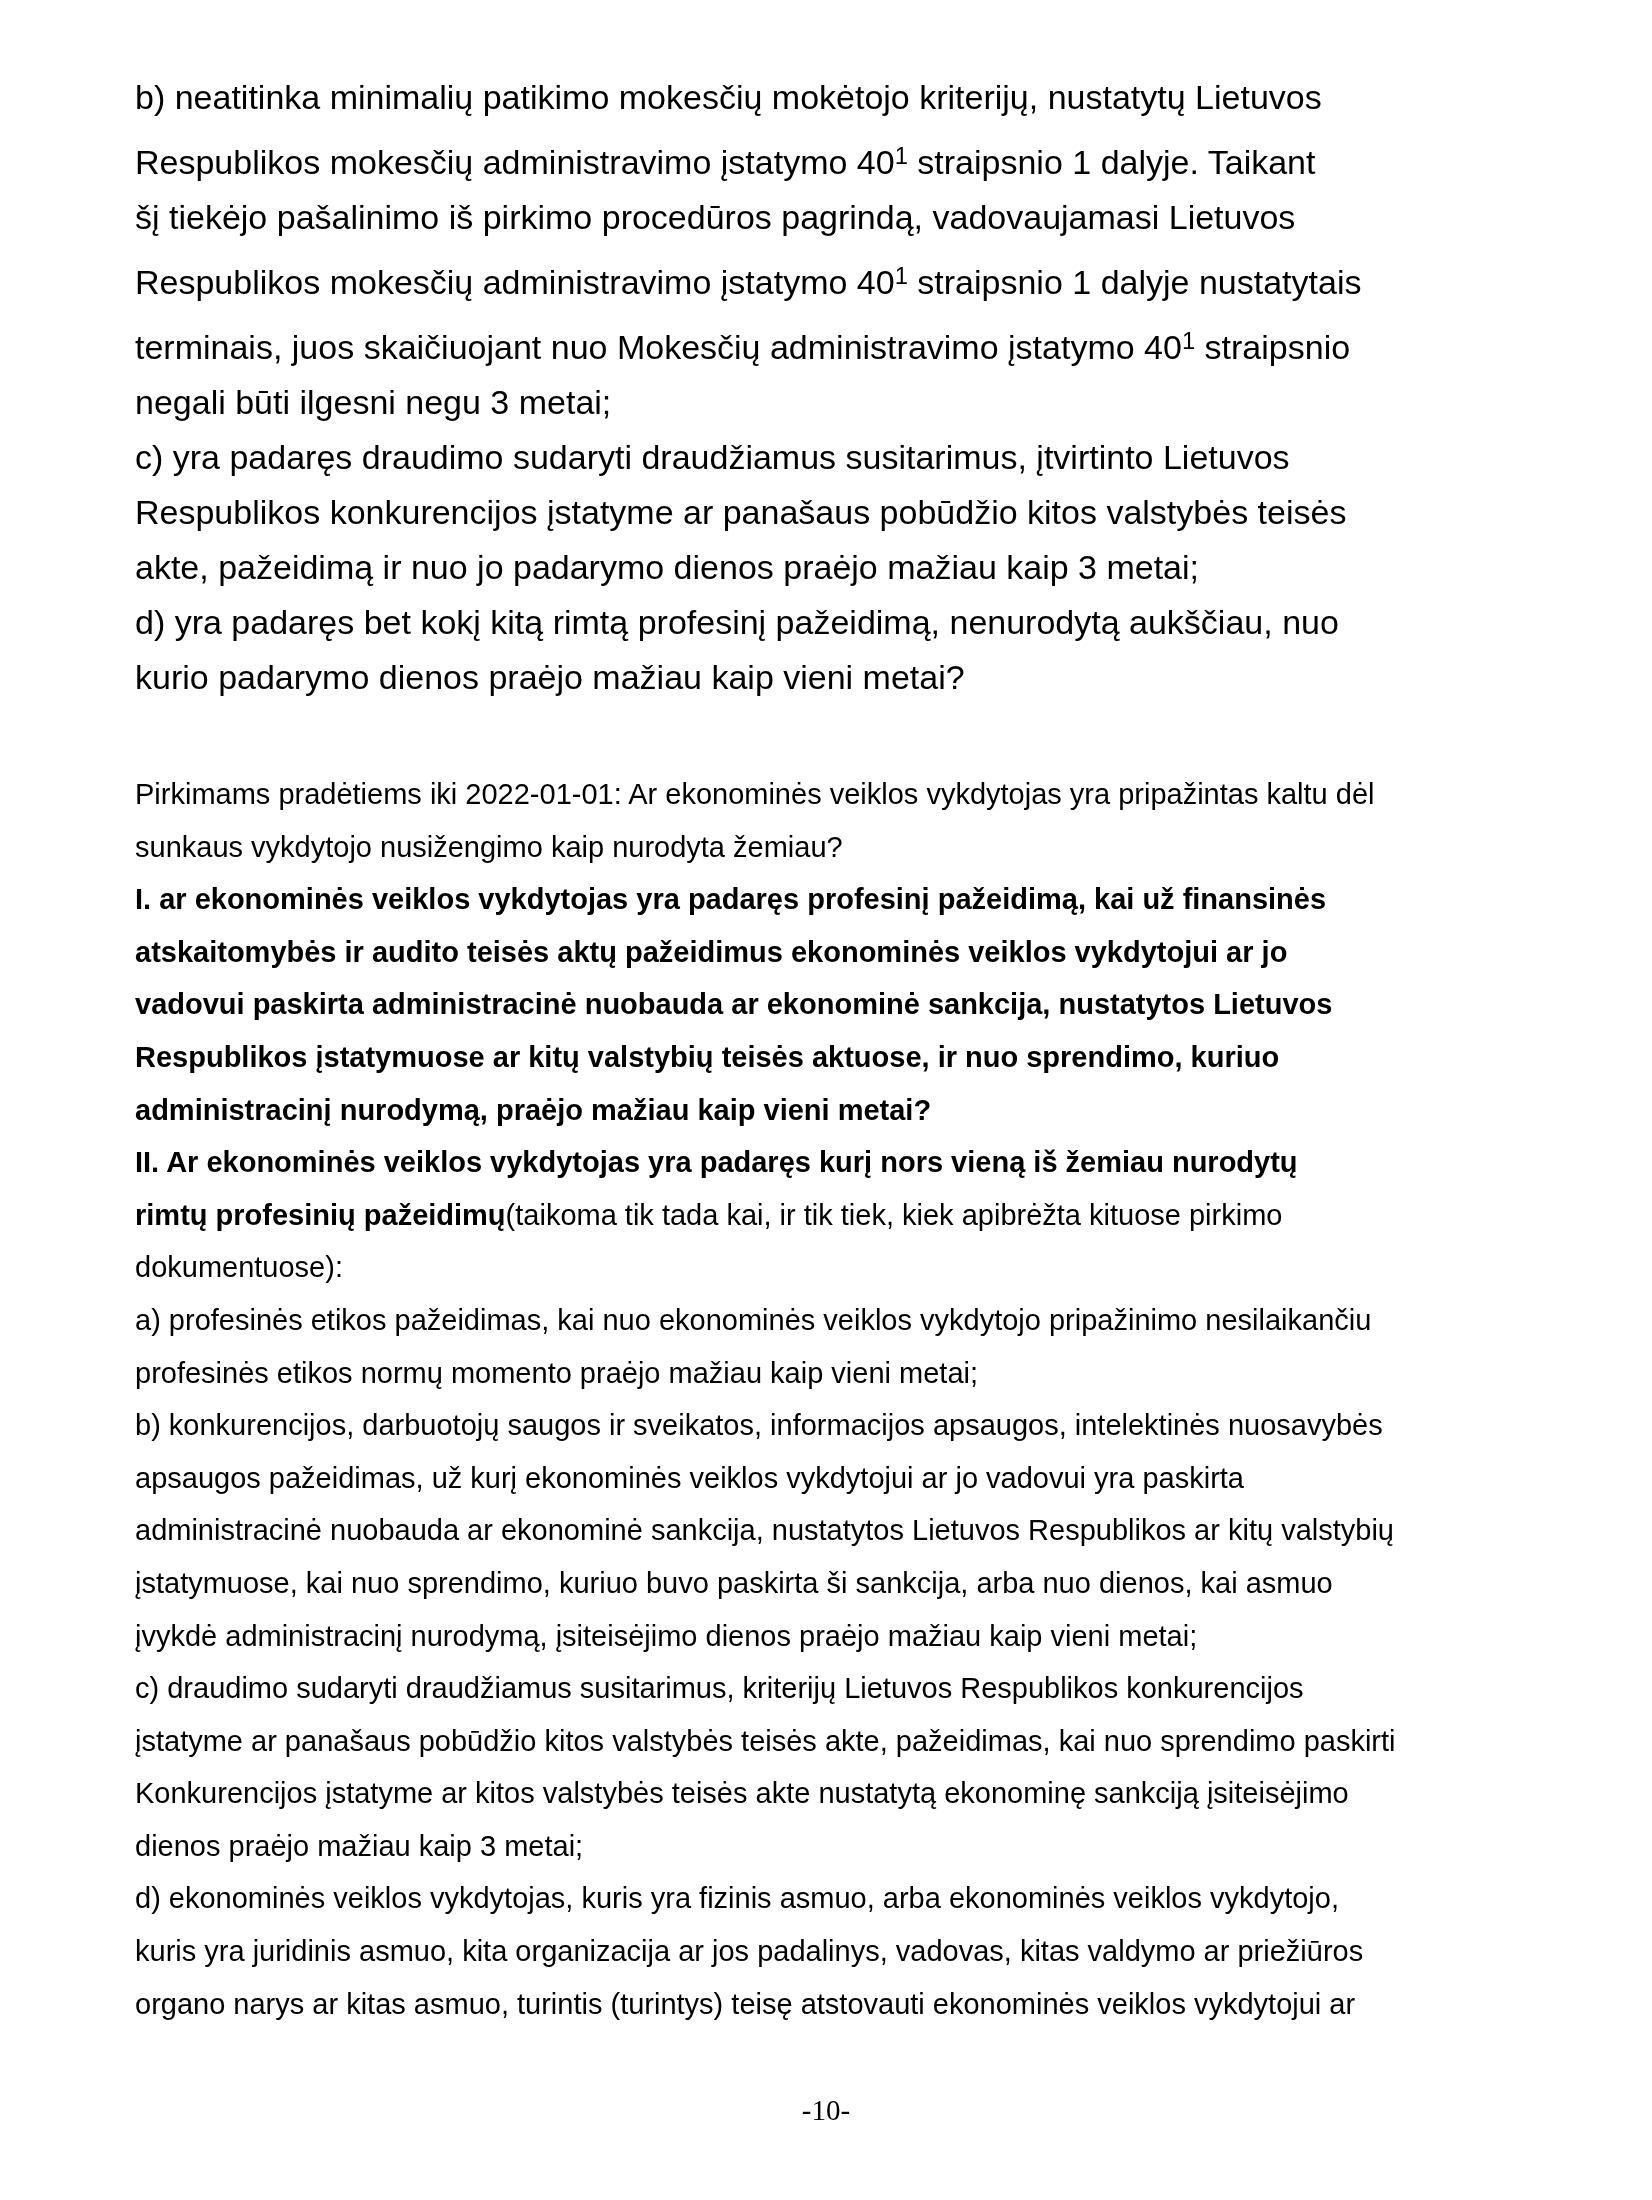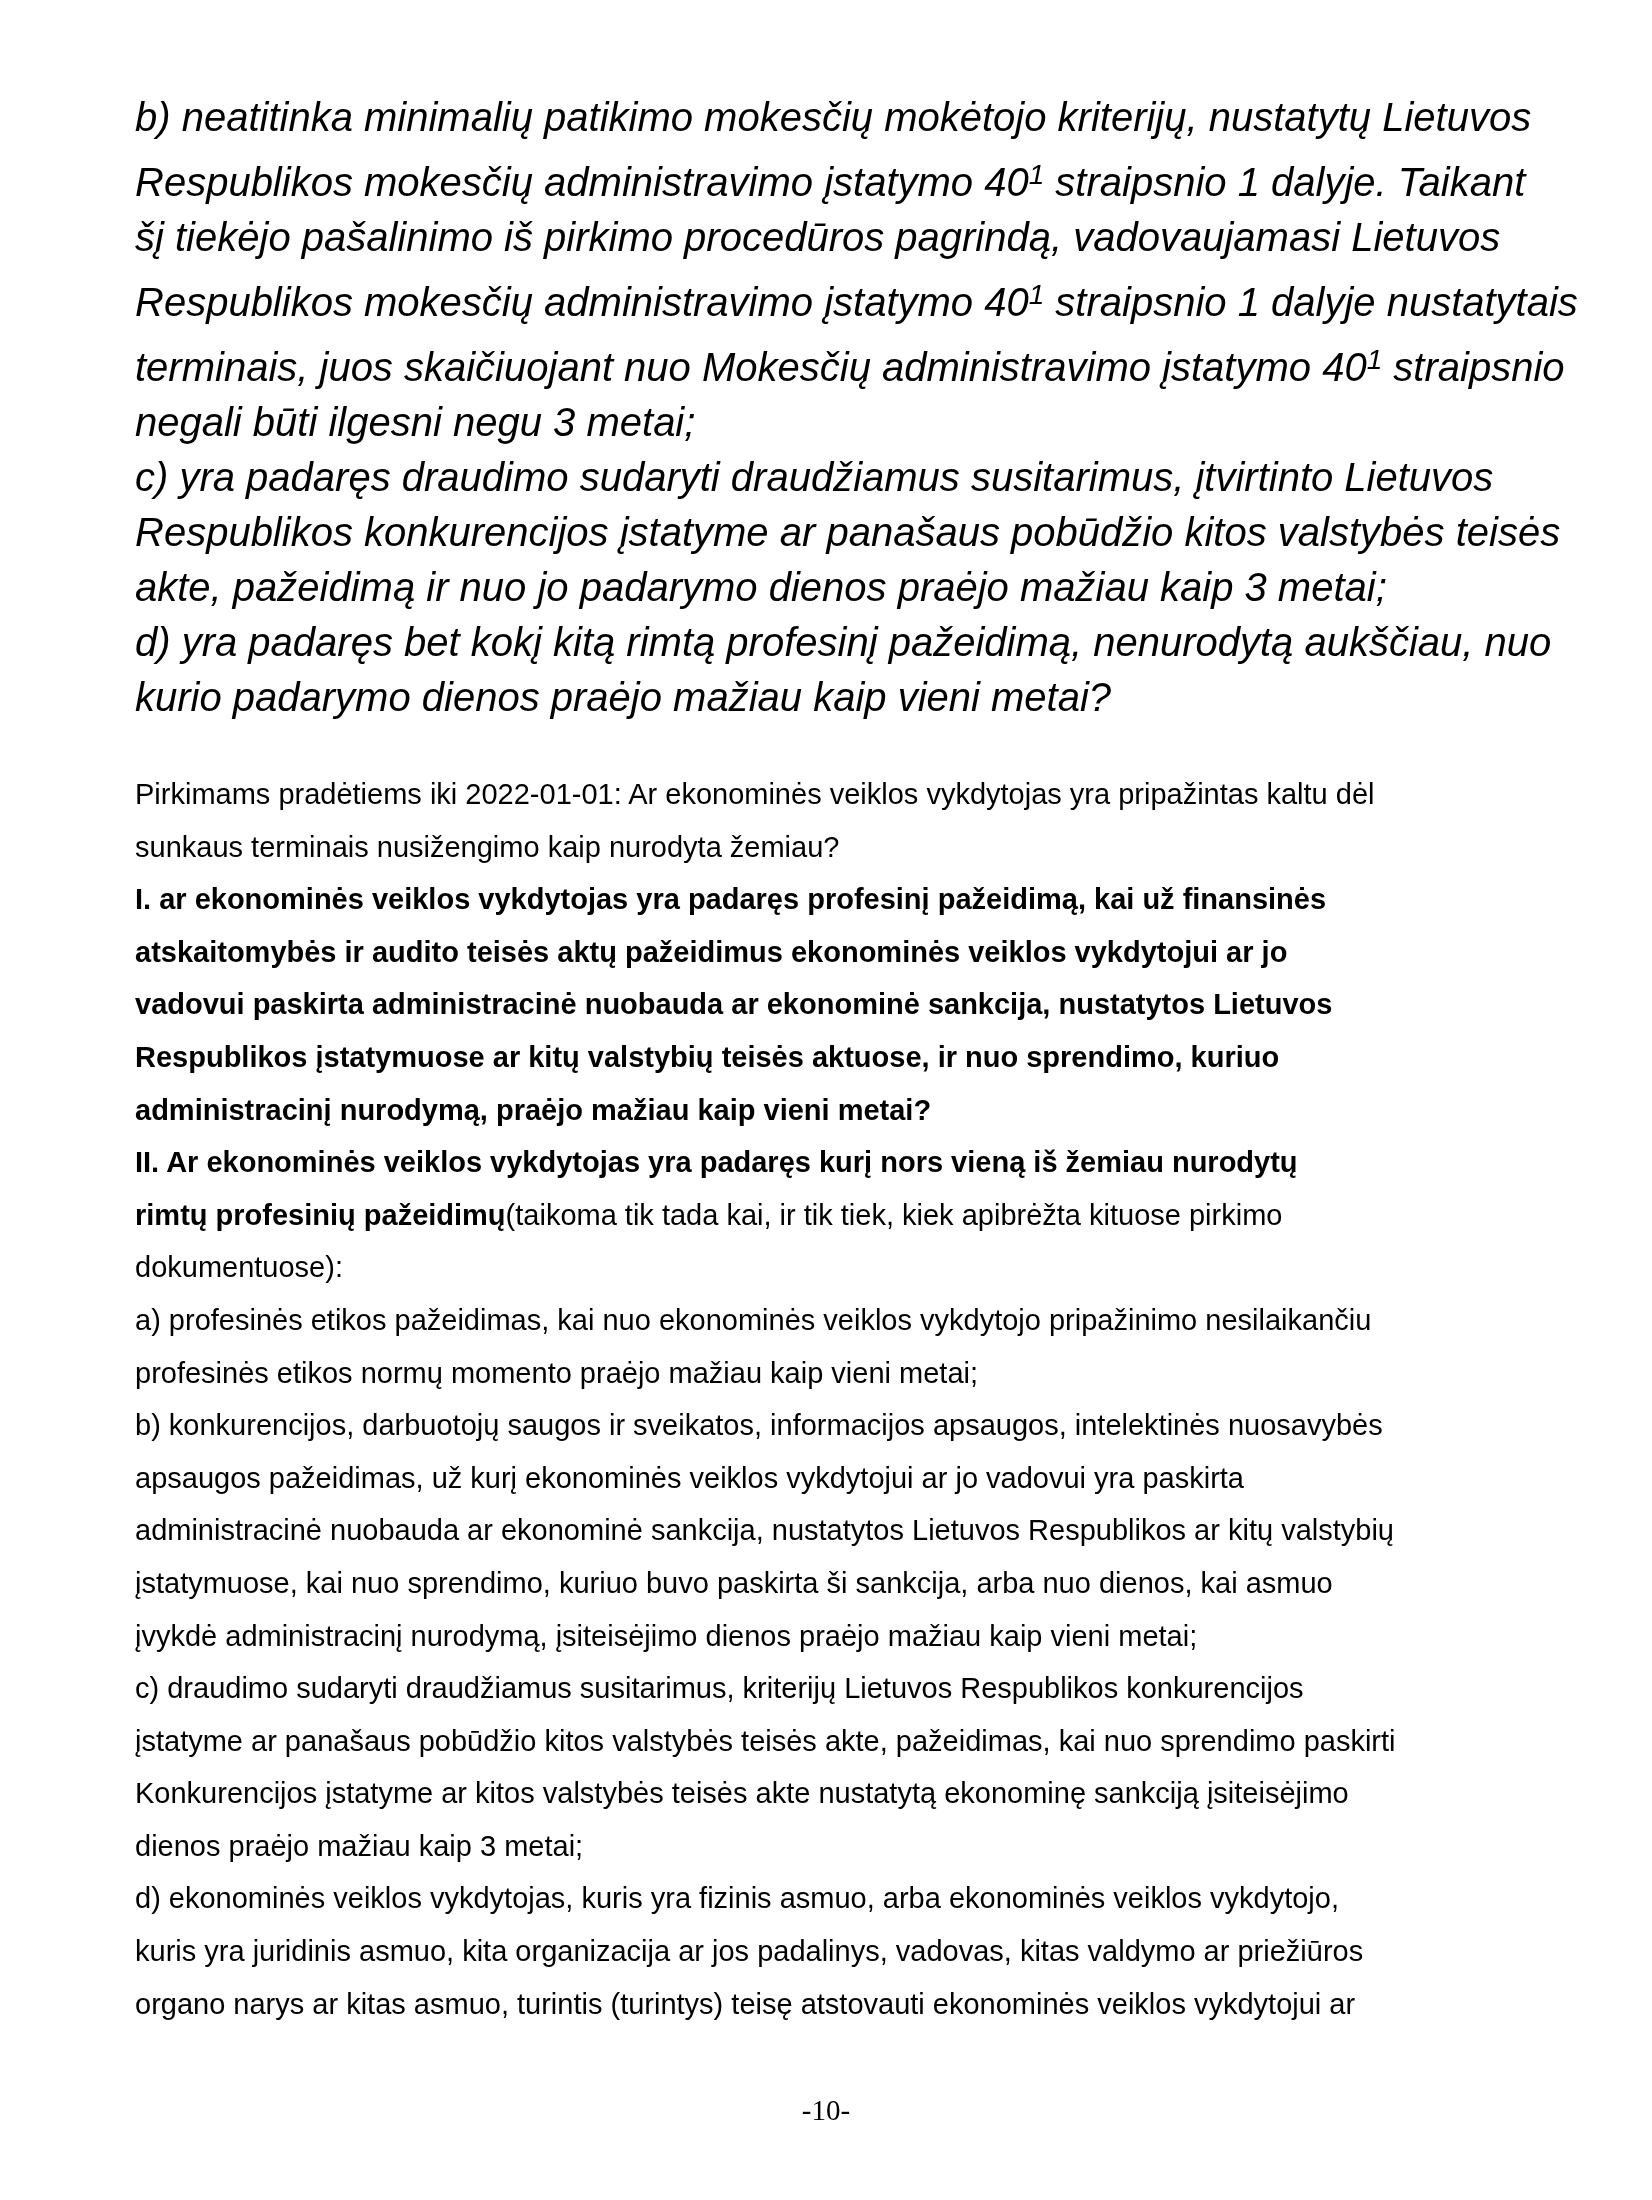--- a/index.html
+++ b/index.html
@@ -16,23 +16,22 @@
     font-family: "Liberation Sans", "DejaVu Sans", sans-serif;
     overflow: hidden;
   }
   .sec {
     position: absolute;
     left: 135px;
     right: 40px;
     white-space: nowrap;
   }
   .sec.lg {
-    top: 90px;
-    font-size: 40px;
-    font-style: italic;
+    top: 70px;
+    font-size: 34px;
   }
   .sec.lg .line {
     height: 55px;
     line-height: 55px;
   }
   .sec.lg .line.has-sup {
     margin-top: 10px;
   }
   .sec.sm {
     top: 768px;
@@ -73,21 +72,21 @@
       <div class="line"><span class="">negali būti ilgesni negu 3 metai;</span></div>
       <div class="line"><span class="">c) yra padaręs draudimo sudaryti draudžiamus susitarimus, įtvirtinto Lietuvos</span></div>
       <div class="line"><span class="">Respublikos konkurencijos įstatyme ar panašaus pobūdžio kitos valstybės teisės</span></div>
       <div class="line"><span class="">akte, pažeidimą ir nuo jo padarymo dienos praėjo mažiau kaip 3 metai;</span></div>
       <div class="line"><span class="">d) yra padaręs bet kokį kitą rimtą profesinį pažeidimą, nenurodytą aukščiau, nuo</span></div>
       <div class="line"><span class="">kurio padarymo dienos praėjo mažiau kaip vieni metai?</span></div>
     </section>
 
   <section class="sec sm">
       <div class="line"><span class="">Pirkimams pradėtiems iki 2022-01-01: Ar ekonominės veiklos vykdytojas yra pripažintas kaltu dėl</span></div>
-      <div class="line"><span class="">sunkaus terminais nusižengimo kaip nurodyta žemiau?</span></div>
+      <div class="line"><span class="">sunkaus vykdytojo nusižengimo kaip nurodyta žemiau?</span></div>
       <div class="line"><span class="b">I. ar ekonominės veiklos vykdytojas yra padaręs profesinį pažeidimą, kai už finansinės</span></div>
       <div class="line"><span class="b">atskaitomybės ir audito teisės aktų pažeidimus ekonominės veiklos vykdytojui ar jo</span></div>
       <div class="line"><span class="b">vadovui paskirta administracinė nuobauda ar ekonominė sankcija, nustatytos Lietuvos</span></div>
       <div class="line"><span class="b">Respublikos įstatymuose ar kitų valstybių teisės aktuose, ir nuo sprendimo, kuriuo</span></div>
       <div class="line"><span class="b">administracinį nurodymą, praėjo mažiau kaip vieni metai?</span></div>
       <div class="line"><span class="b">II. Ar ekonominės veiklos vykdytojas yra padaręs kurį nors vieną iš žemiau nurodytų</span></div>
       <div class="line"><span class="b">rimtų profesinių pažeidimų</span><span class="">(taikoma tik tada kai, ir tik tiek, kiek apibrėžta kituose pirkimo</span></div>
       <div class="line"><span class="">dokumentuose):</span></div>
       <div class="line"><span class="">a) profesinės etikos pažeidimas, kai nuo ekonominės veiklos vykdytojo pripažinimo nesilaikančiu</span></div>
       <div class="line"><span class="">profesinės etikos normų momento praėjo mažiau kaip vieni metai;</span></div>

